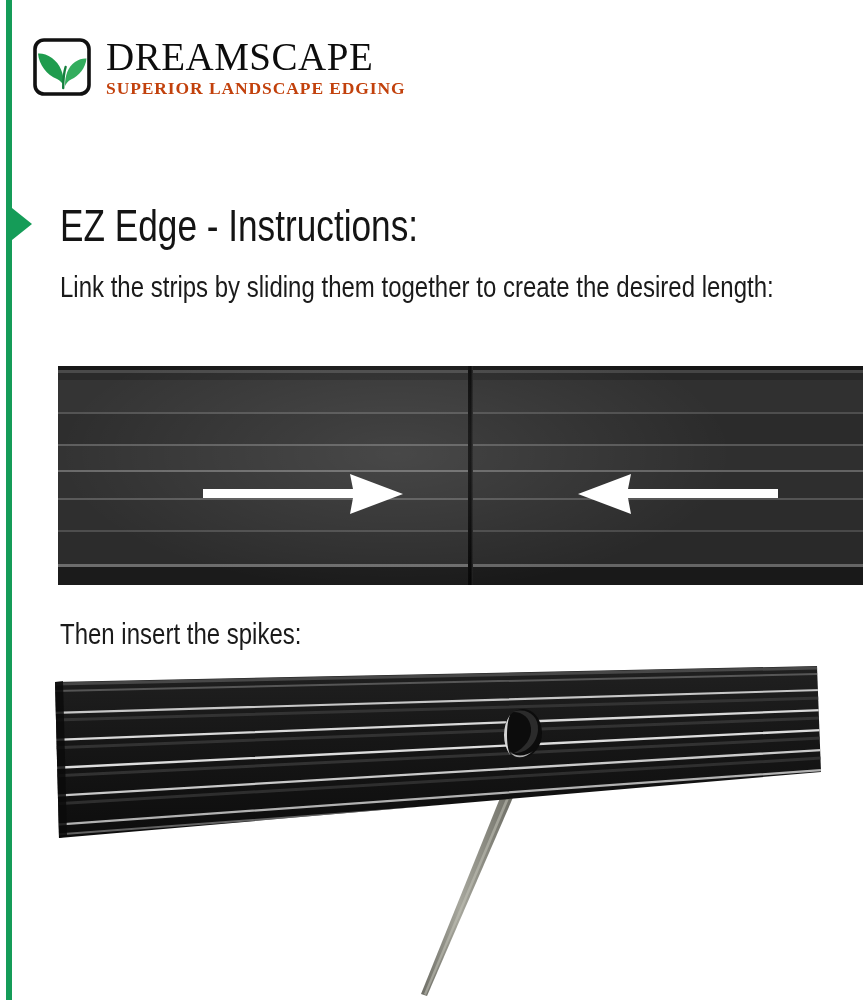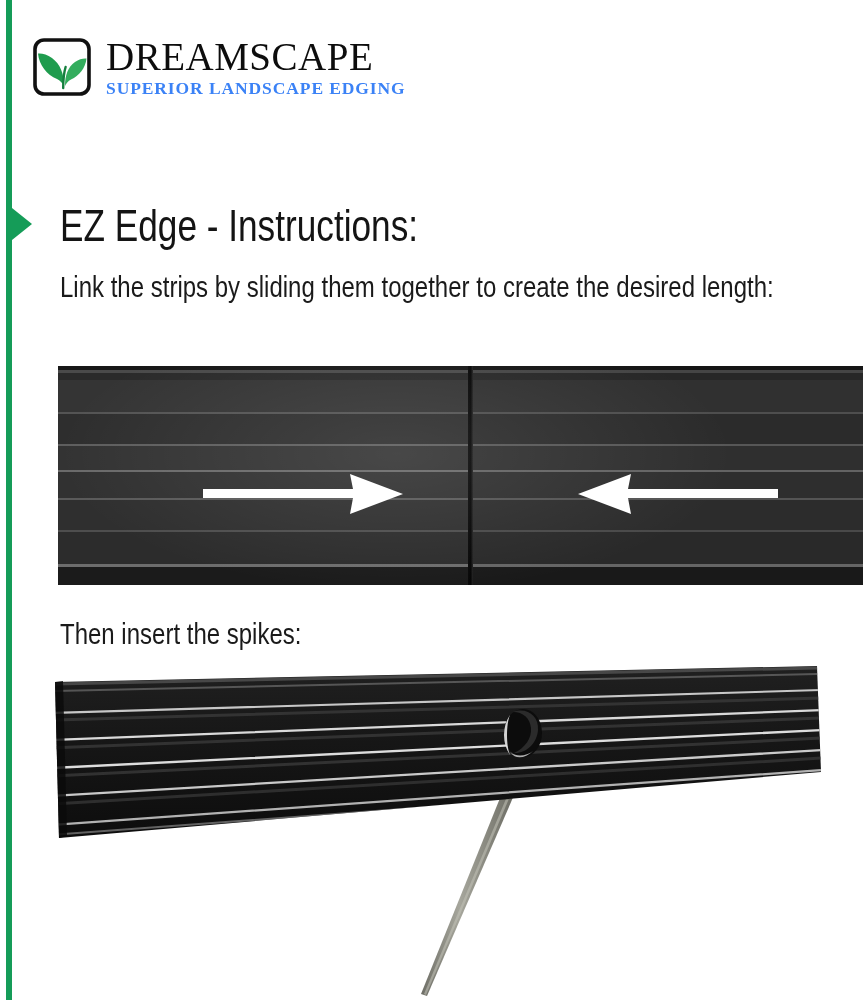--- a/index.html
+++ b/index.html
@@ -64,21 +64,21 @@
     letter-spacing: 0.5px;
     color: #0d0d0d;
     font-weight: 400;
     white-space: nowrap;
   }
   .brand-tagline {
     font-family: "Liberation Serif", serif;
     font-size: 17.5px;
     line-height: 20px;
     letter-spacing: 0.9px;
-    color: #3b82f6;
+    color: #c2410c;
     font-weight: 700;
     white-space: nowrap;
     margin-top: 1px;
   }
 
   
   .headline {
     position: absolute;
     left: 60px;
     top: 200px;

